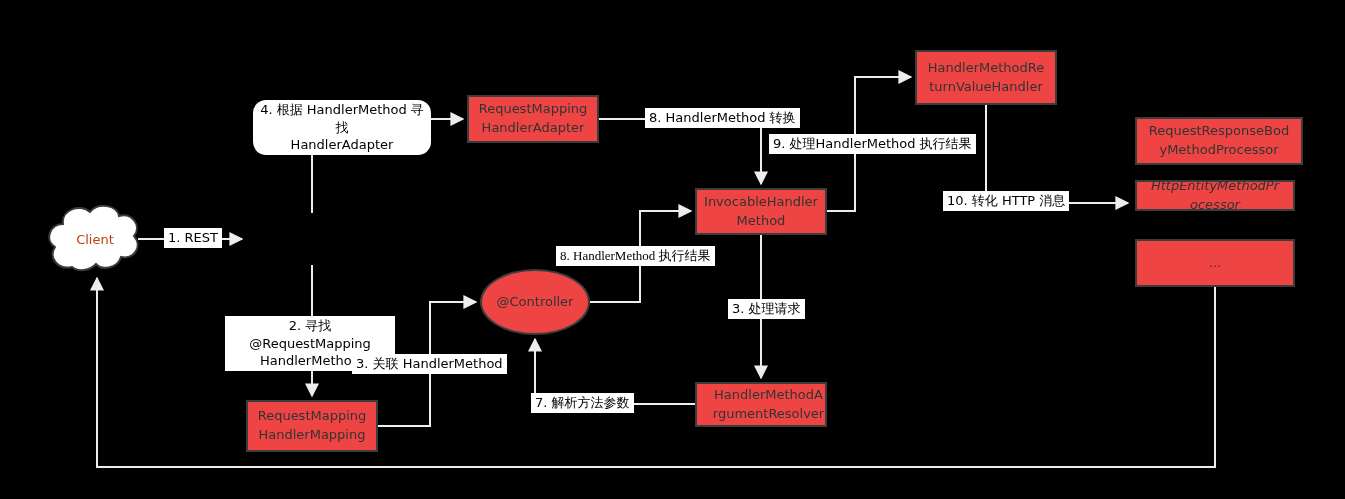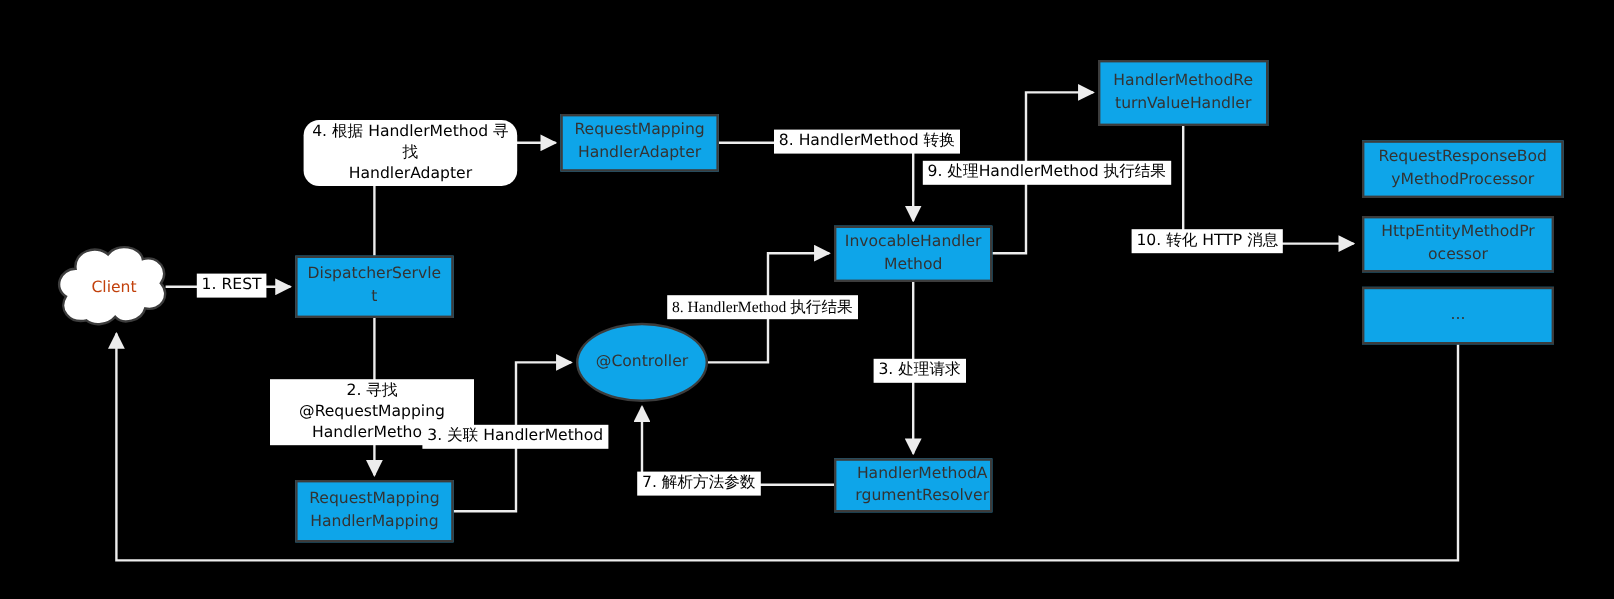--- a/index.html
+++ b/index.html
@@ -2,21 +2,21 @@
 <html><head>
 <meta charset="utf-8">
 <style>
   html,body{margin:0;padding:0;background:#000;}
   #stage{
     position:relative;width:1345px;height:499px;background:#000;overflow:hidden;
     font-family:"DejaVu Sans","Liberation Sans",sans-serif;
   }
   #edges{position:absolute;left:0;top:0;}
   .box{
-    position:absolute;background:#0ea5e9;border:2px solid #3c3c3c;color:#333;
+    position:absolute;background:#ef4444;border:2px solid #3c3c3c;color:#333;
     font-size:13px;line-height:1.45;display:flex;align-items:center;justify-content:center;
     text-align:center;white-space:pre-line;box-sizing:border-box;padding:2px 4px;
   }
   .ellipse{border-radius:50%;}
   .lbl{
     position:absolute;background:#fff;color:#000;font-size:13px;line-height:1.35;
     padding:1px 4px;white-space:pre-line;text-align:center;box-sizing:border-box;
   }
   .cloud-text{
     position:absolute;color:#c2410c;font-size:13px;display:flex;
@@ -45,36 +45,34 @@
       <path d="M590,302 L640,302 L640,211 L691,211" marker-end="url(#arw)"></path>
       <path d="M827,211 L855,211 L855,77 L911,77" marker-end="url(#arw)"></path>
       <path d="M986,105 L986,203 L1128,203" marker-end="url(#arw)"></path>
       <path d="M1215,287 L1215,467 L97,467 L97,278" marker-end="url(#arw)"></path>
     </g>
     <path fill="#ffffff" stroke="#3c3c3c" stroke-width="2" d="M72,267 C58,270 48,258 55,247 C44,240 50,224 63,224 C61,210 80,203 90,212 C98,202 117,205 119,216 C132,212 142,226 134,236 C143,246 134,260 121,257 C118,268 102,271 96,264 C90,271 78,272 72,267 Z"></path>
   </svg>
 
   <div class="cloud-text" style="left:57px;top:215px;width:76px;height:48px;">Client</div>
 
-  <div class="box" style="left:246px;top:213px;width:132px;height:52px;">DispatcherServle
-t</div>
   <div class="box" style="left:467px;top:95px;width:132px;height:48px;">RequestMapping
 HandlerAdapter</div>
   <div class="box" style="left:915px;top:50px;width:142px;height:55px;">HandlerMethodRe
 turnValueHandler</div>
   <div class="box" style="left:695px;top:188px;width:132px;height:47px;">InvocableHandler
 Method</div>
   <div class="box ellipse" style="left:480px;top:269px;width:110px;height:66px;">@Controller</div>
   <div class="box" style="left:246px;top:400px;width:132px;height:52px;">RequestMapping
 HandlerMapping</div>
   <div class="box" style="left:695px;top:382px;width:132px;height:45px;padding-left:19px;">HandlerMethodA
 rgumentResolver</div>
   <div class="box" style="left:1135px;top:117px;width:168px;height:48px;">RequestResponseBod
 yMethodProcessor</div>
-  <div class="box" style="left:1135px;top:180px;width:160px;height:47px;">HttpEntityMethodPr
+  <div class="box" style="left:1135px;top:180px;width:160px;height:31px;font-style:italic;">HttpEntityMethodPr
 ocessor</div>
   <div class="box" style="left:1135px;top:239px;width:160px;height:48px;">...</div>
 
   <div class="lbl" style="left:164px;top:228px;">1. REST</div>
   <div class="lbl" style="left:225px;top:316px;width:170px;">2. 寻找 @RequestMapping
 HandlerMethod</div>
   <div class="lbl" style="left:352px;top:354px;">3. 关联 HandlerMethod</div>
   <div class="lbl" style="left:253px;top:100px;width:178px;border-radius:13px;">4. 根据 HandlerMethod 寻找
 HandlerAdapter</div>
   <div class="lbl" style="left:645px;top:108px;">8. HandlerMethod 转换</div>

